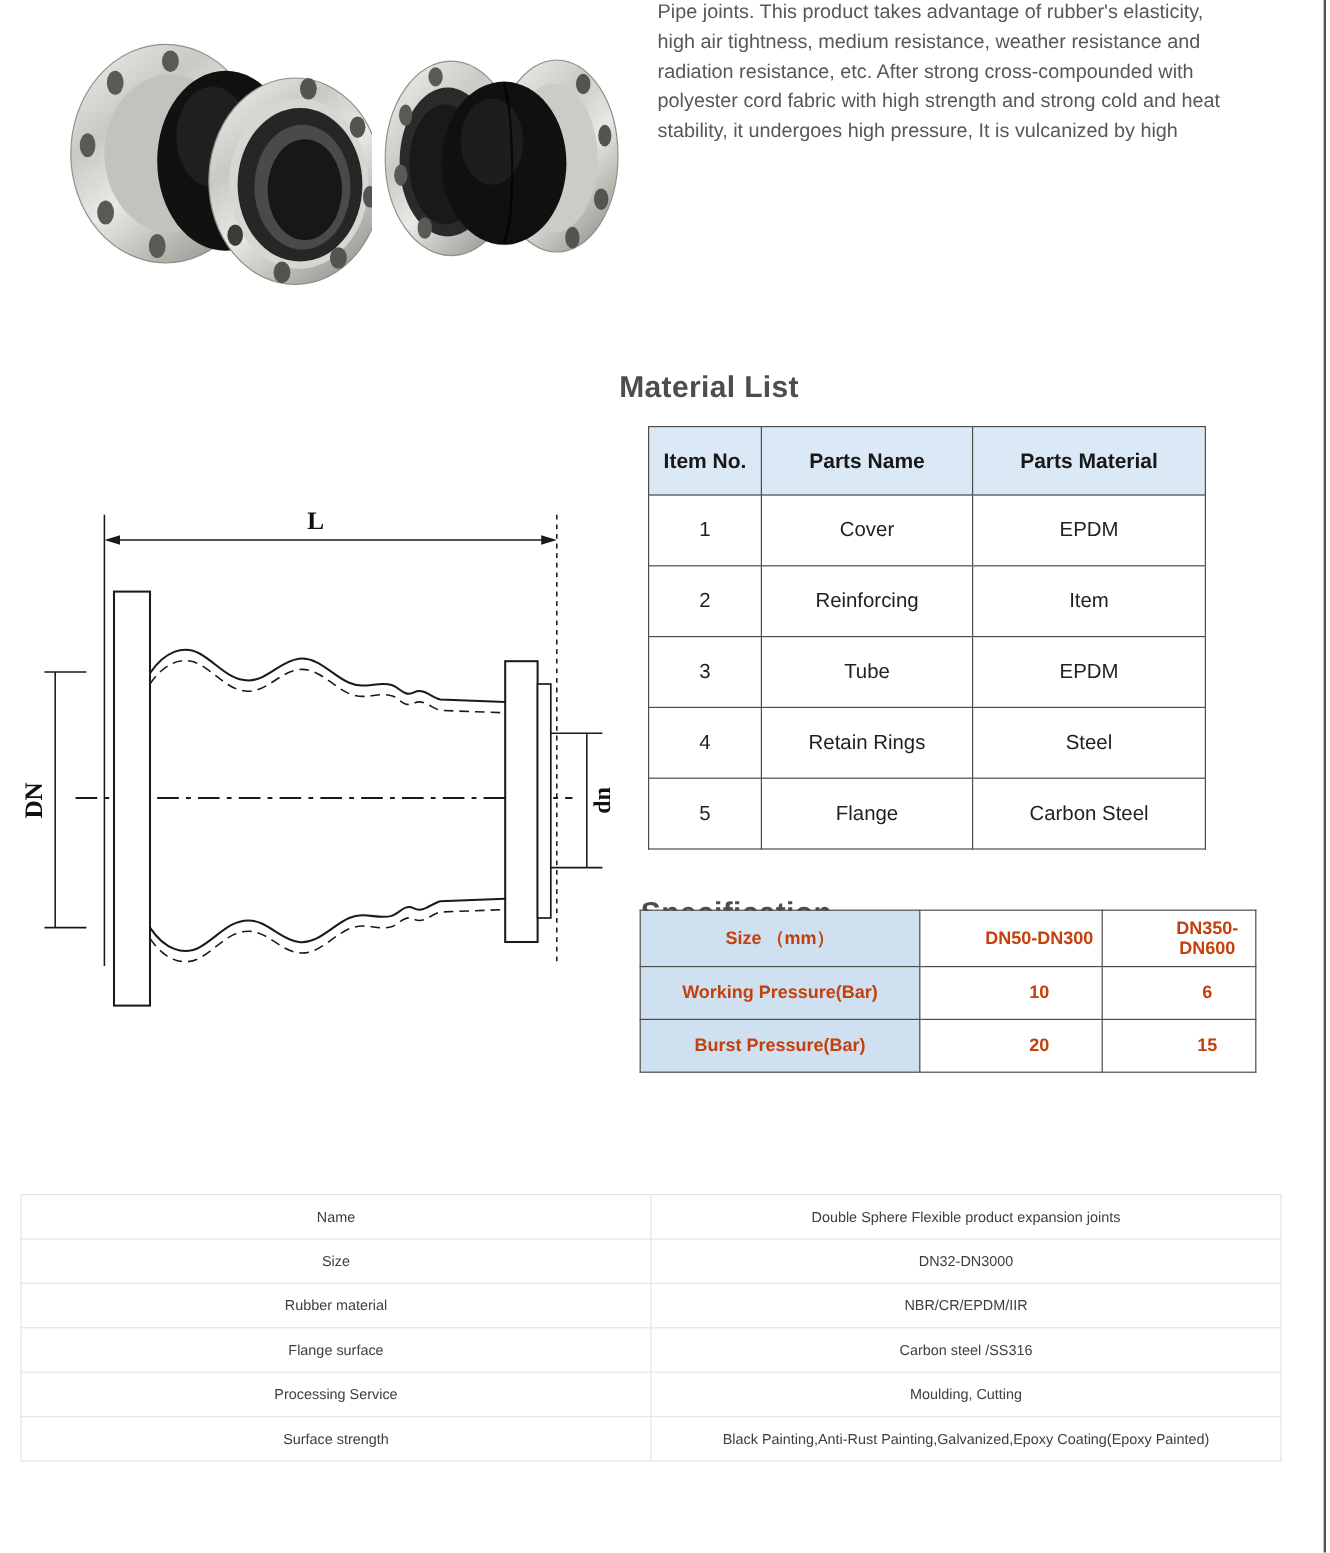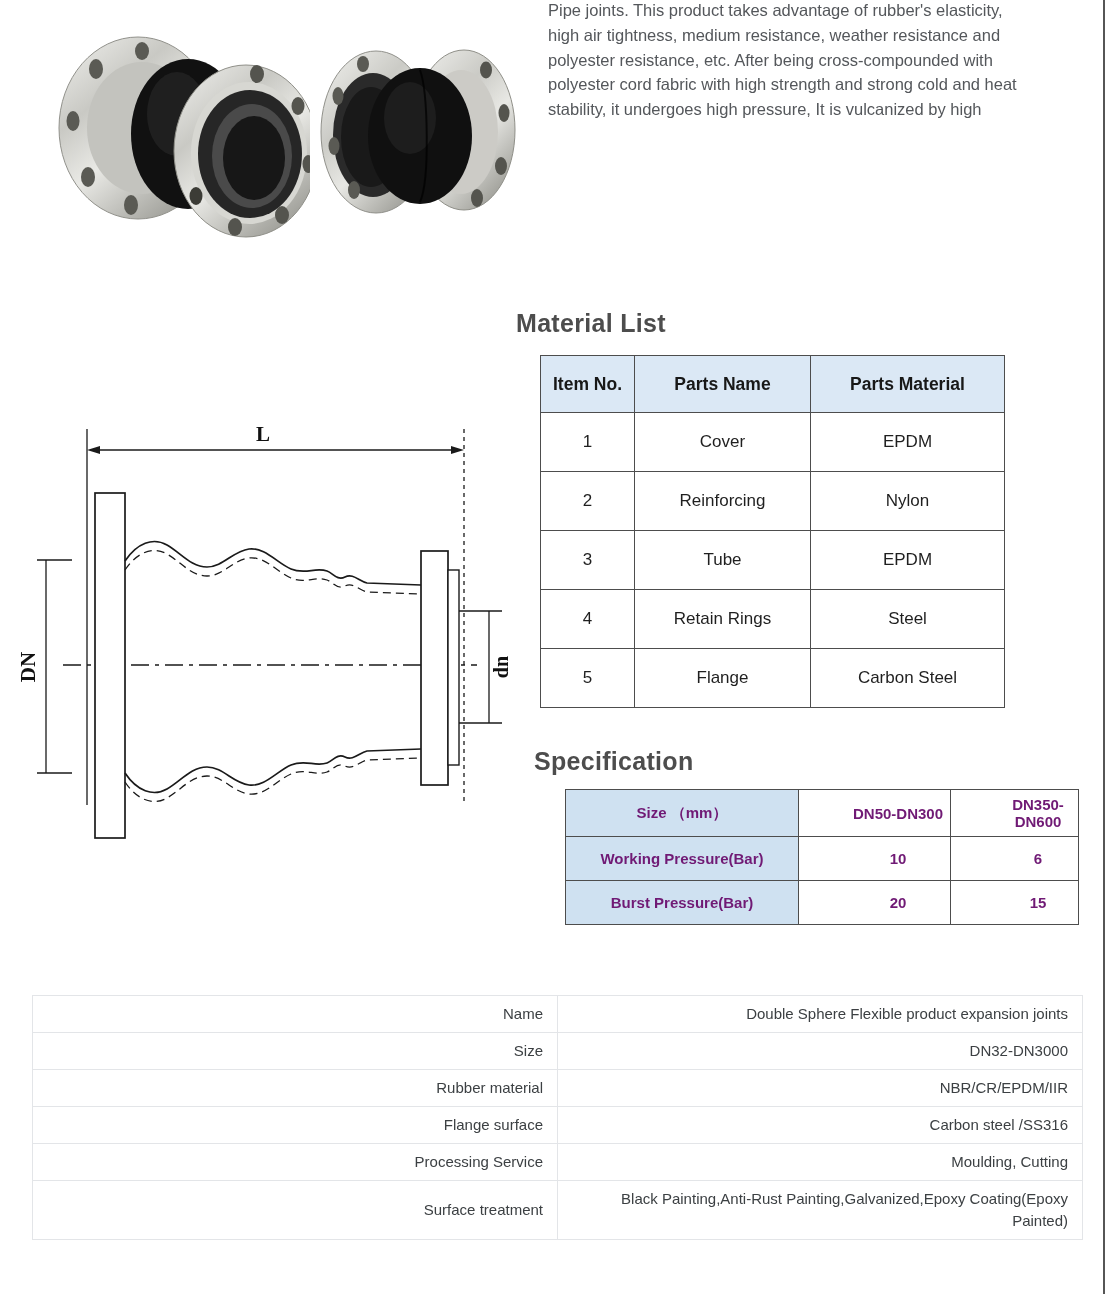--- a/index.html
+++ b/index.html
@@ -41,54 +41,54 @@
     position:absolute; left:540px; top:355px; width:464px;
     font-size:17px; color:#1f1f1f; text-align:center;
   }
   .material-table th, .material-table td { border:1px solid var(--table-border-dark); }
   .material-table thead tr { height:57px; background:var(--material-header-bg); }
   .material-table thead th { font-weight:bold; font-size:17.5px; color:#181818; }
   .material-table tbody tr { height:59px; }
 
   
   .spec-table {
-    position:absolute; left:533px; top:789px; width:513px;
-    font-size:15px; color:#701a75; text-align:center;margin-left:32px;
+    position:absolute; left:533px; top:758px; width:513px;
+    font-size:15px; color:#c2410c; text-align:center;
   }
   .spec-table th, .spec-table td { border:1px solid var(--table-border-dark); font-weight:bold; }
   .spec-table thead tr { height:47px; }
   .spec-table tbody tr { height:44px; }
   .spec-table .lab { background:var(--spec-label-bg); }
   .spec-table .val { background:#fff;padding-left:47px; }
 
   
   .details-table {
-    position:absolute; left:32px; top:995px; width:1050px;
-    font-size:15px; color:var(--body-text); text-align:right;
+    position:absolute; left:17px; top:995px; width:1050px;
+    font-size:12px; color:var(--body-text); text-align:center;
   }
   .details-table td {
     border:1px solid var(--table-border-light);
     height:37px; padding:7px 14px; line-height:22px; vertical-align:middle;
   }
 
   
   .edge-line {
     position:absolute; left:1103px; top:0; width:2px; height:1294px;
     background:#565656;
   }
 </style>
 </head>
 <body>
 
 <div id="page" style="--material-header-bg: #dbe8f5; --spec-label-bg: #cfe1f1; --table-border-dark: #4d4d4d; --table-border-light: #e3e5e8; --heading-text: #4d4d4d; --body-text: #3c4043;">
 
   <div class="intro">
       <div>Pipe joints. This product takes advantage of rubber's elasticity,</div>
       <div>high air tightness, medium resistance, weather resistance and</div>
-      <div>polyester resistance, etc. After being cross-compounded with</div>
+      <div>radiation resistance, etc. After strong cross-compounded with</div>
       <div>polyester cord fabric with high strength and strong cold and heat</div>
       <div>stability, it undergoes high pressure, It is vulcanized by high</div>
     </div>
 
   <svg class="photo photo-1" width="254" height="234" viewBox="0 0 254 234">
     <defs>
       <linearGradient id="steelA" x1="0" y1="0" x2="0.7" y2="1">
         <stop offset="0" stop-color="#f1f1ee"></stop>
         <stop offset="0.35" stop-color="#c9c9c4"></stop>
         <stop offset="0.6" stop-color="#e9e9e5"></stop>
@@ -207,21 +207,21 @@
     </thead>
     <tbody>
         <tr>
           <td>1</td>
           <td>Cover</td>
           <td>EPDM</td>
         </tr>
         <tr>
           <td>2</td>
           <td>Reinforcing</td>
-          <td>Nylon</td>
+          <td>Item</td>
         </tr>
         <tr>
           <td>3</td>
           <td>Tube</td>
           <td>EPDM</td>
         </tr>
         <tr>
           <td>4</td>
           <td>Retain Rings</td>
           <td>Steel</td>
@@ -283,20 +283,20 @@
         </tr>
         <tr>
           <td>Flange surface</td>
           <td>Carbon steel /SS316</td>
         </tr>
         <tr>
           <td>Processing Service</td>
           <td>Moulding, Cutting</td>
         </tr>
         <tr>
-          <td>Surface treatment</td>
+          <td>Surface strength</td>
           <td>Black Painting,Anti-Rust Painting,Galvanized,Epoxy Coating(Epoxy Painted)</td>
         </tr>
       </tbody>
   </table>
 
   <div class="edge-line"></div>
 </div>
 
 </body></html>

